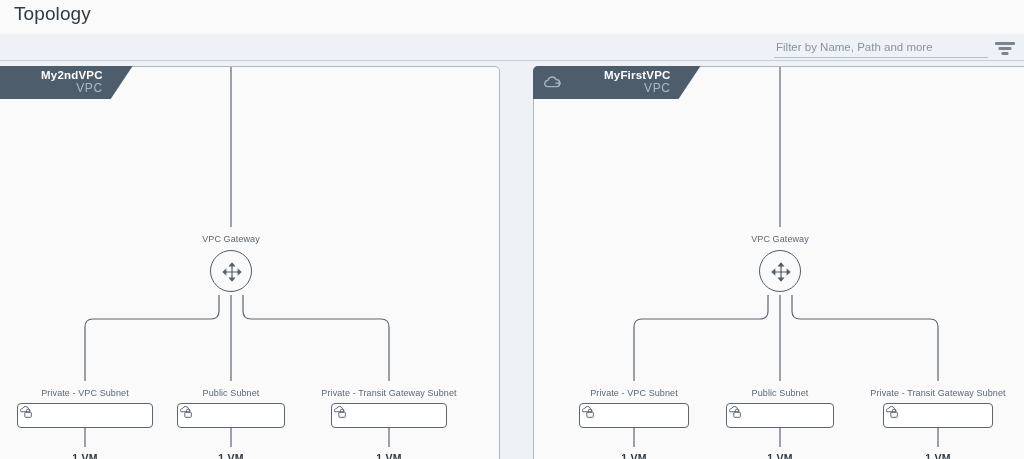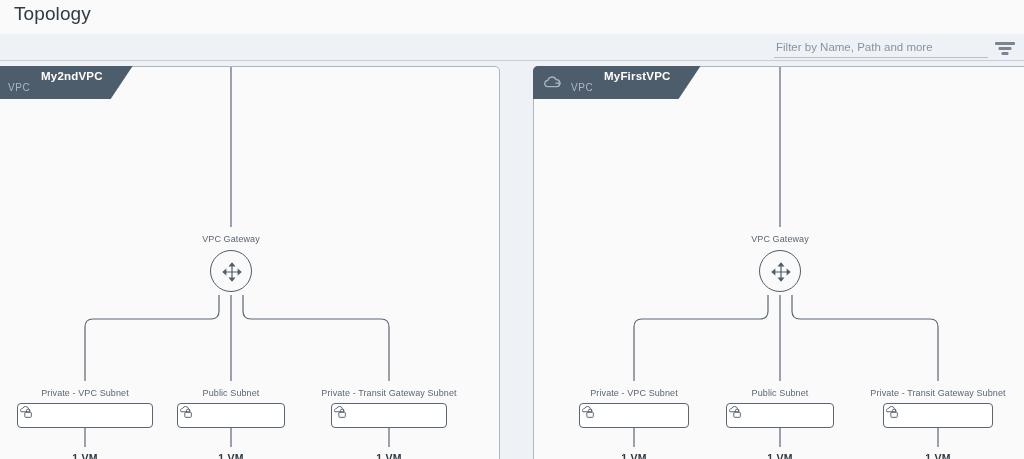--- a/index.html
+++ b/index.html
@@ -142,24 +142,25 @@
   .vpc-tab-text { line-height: 1.05; padding-bottom: 1px; }
   .vpc-tab-name {
     font-size: 11.5px;
     font-weight: bold;
     color: #ffffff;
     white-space: nowrap;
     letter-spacing: 0.2px;
     margin-left: 33px;
   }
   .vpc-tab-type {
-    font-size: 10px;
+    font-size: 12px;
     color: #aeb7c1;
     letter-spacing: 0.6px;
     margin-top: 1px;
+    text-align: right;
   }
 
   
   .topo {
     position: absolute;
     left: 0; top: 0;
     width: 100%;
     height: 100%;
   }
   .topo svg { position: absolute; left: 0; top: 0; overflow: visible; }

